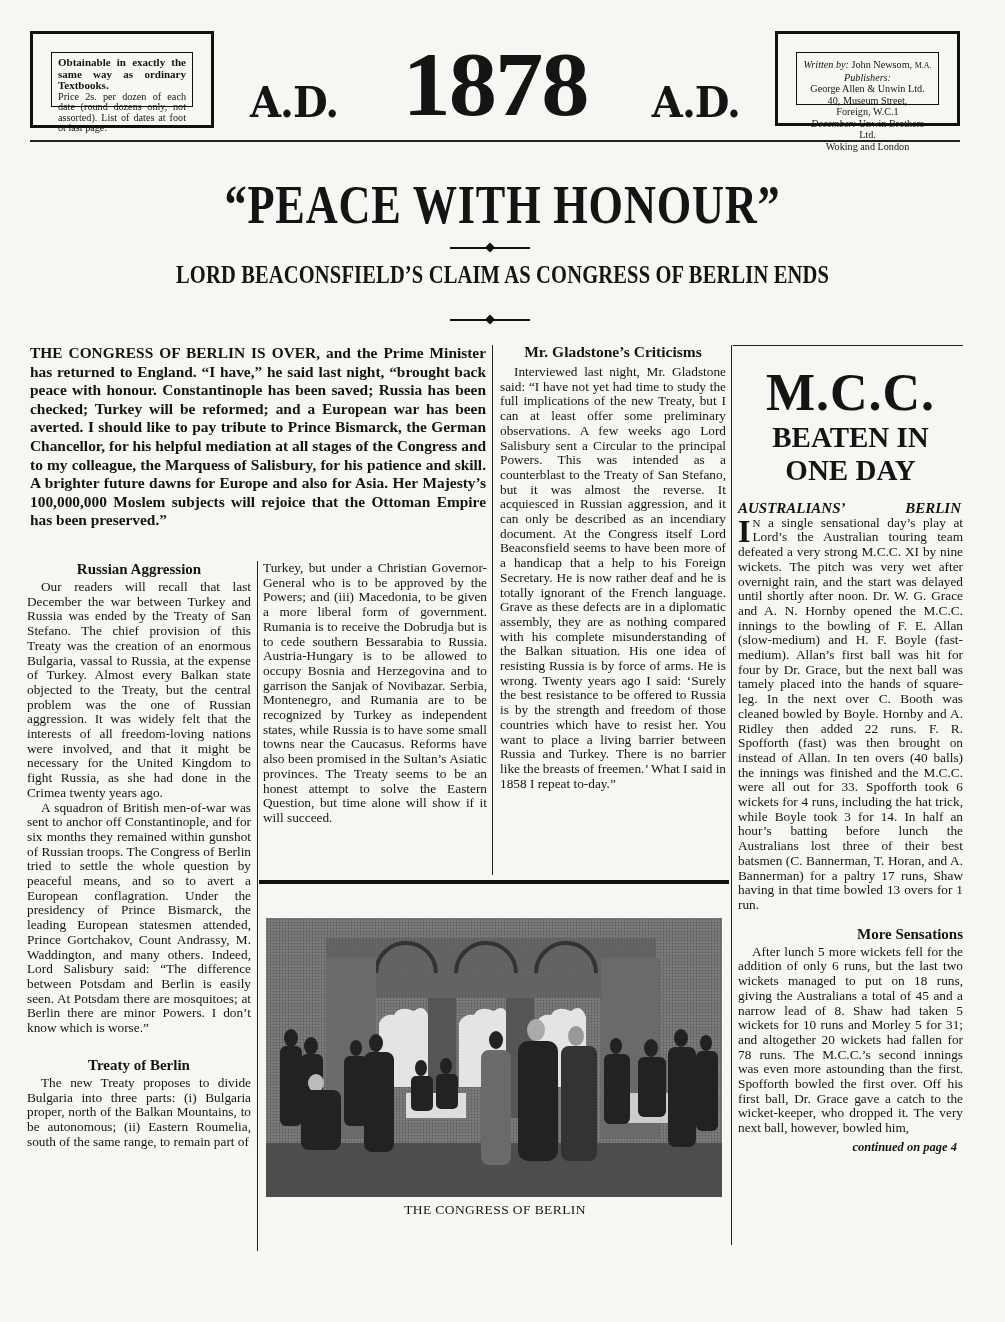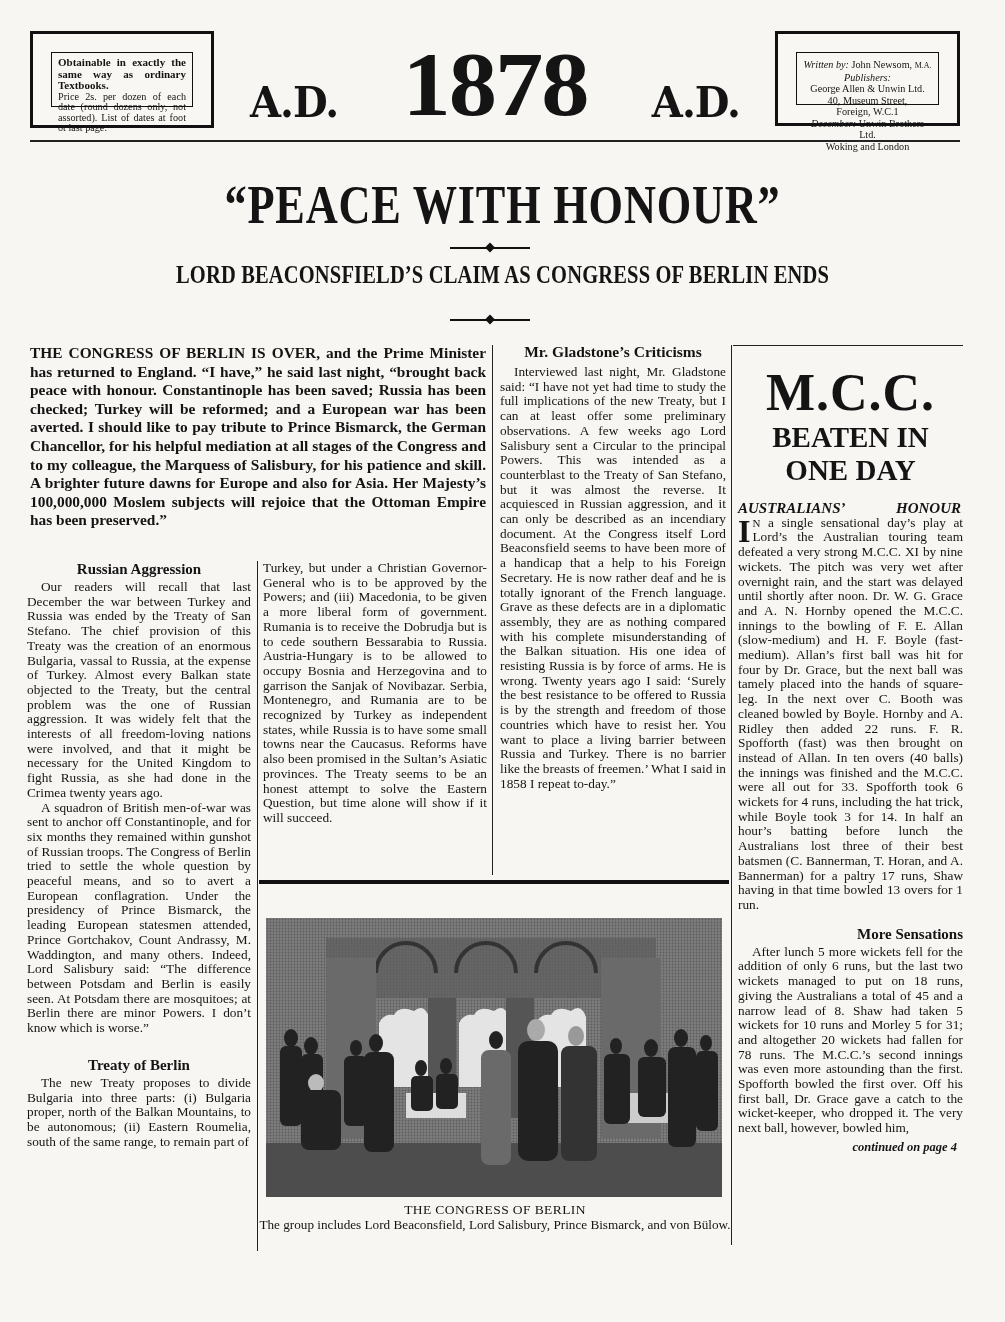--- a/index.html
+++ b/index.html
@@ -173,28 +173,27 @@
         <rect x="372" y="139" width="28" height="60" rx="6"></rect>
       <ellipse cx="415" cy="120" rx="7" ry="9"></ellipse>
         <rect x="402" y="129" width="28" height="100" rx="7"></rect>
       <ellipse cx="440" cy="125" rx="6" ry="8"></ellipse>
         <rect x="430" y="133" width="22" height="80" rx="6"></rect>
     </g>
   </svg>
 </div>
 <div class="caption">
   <div class="ctitle">THE CONGRESS OF BERLIN</div>
-  <div>The group includes Lord Beaconsfield, Lord Salisbury, Prince Bismarck, and von Bülow.</div>
 </div>
 
 <div class="col col4">
   <div class="mcc-title">M.C.C.</div>
   <div class="mcc-sub">BEATEN IN</div>
   <div class="mcc-sub">ONE DAY</div>
   <div class="mcc-kicker">
     <span>AUSTRALIANS’</span>
-    <span>HONOUR</span>
+    <span>BERLIN</span>
   </div>
   <p class="no-indent"><span class="dropcap">I</span><span class="first-word">N</span><span> a single sensational day’s play at Lord’s the Australian touring team defeated a very strong M.C.C. XI by nine wickets. The pitch was very wet after overnight rain, and the start was delayed until shortly after noon. Dr. W. G. Grace and A. N. Hornby opened the M.C.C. innings to the bowling of F. E. Allan (slow-medium) and H. F. Boyle (fast-medium). Allan’s first ball was hit for four by Dr. Grace, but the next ball was tamely placed into the hands of square-leg. In the next over C. Booth was cleaned bowled by Boyle. Hornby and A. Ridley then added 22 runs. F. R. Spofforth (fast) was then brought on instead of Allan. In ten overs (40 balls) the innings was finished and the M.C.C. were all out for 33. Spofforth took 6 wickets for 4 runs, including the hat trick, while Boyle took 3 for 14. In half an hour’s batting before lunch the Australians lost three of their best batsmen (C. Bannerman, T. Horan, and A. Bannerman) for a paltry 17 runs, Shaw having in that time bowled 13 overs for 1 run.</span></p>
   <h3 class="left">More Sensations</h3>
   <p>After lunch 5 more wickets fell for the addition of only 6 runs, but the last two wickets managed to put on 18 runs, giving the Australians a total of 45 and a narrow lead of 8. Shaw had taken 5 wickets for 10 runs and Morley 5 for 31; and altogether 20 wickets had fallen for 78 runs. The M.C.C.’s second innings was even more astounding than the first. Spofforth bowled the first over. Off his first ball, Dr. Grace gave a catch to the wicket-keeper, who dropped it. The very next ball, however, bowled him,</p>
   <div class="cont">continued on page 4</div>
 </div>
 
 </body></html>

